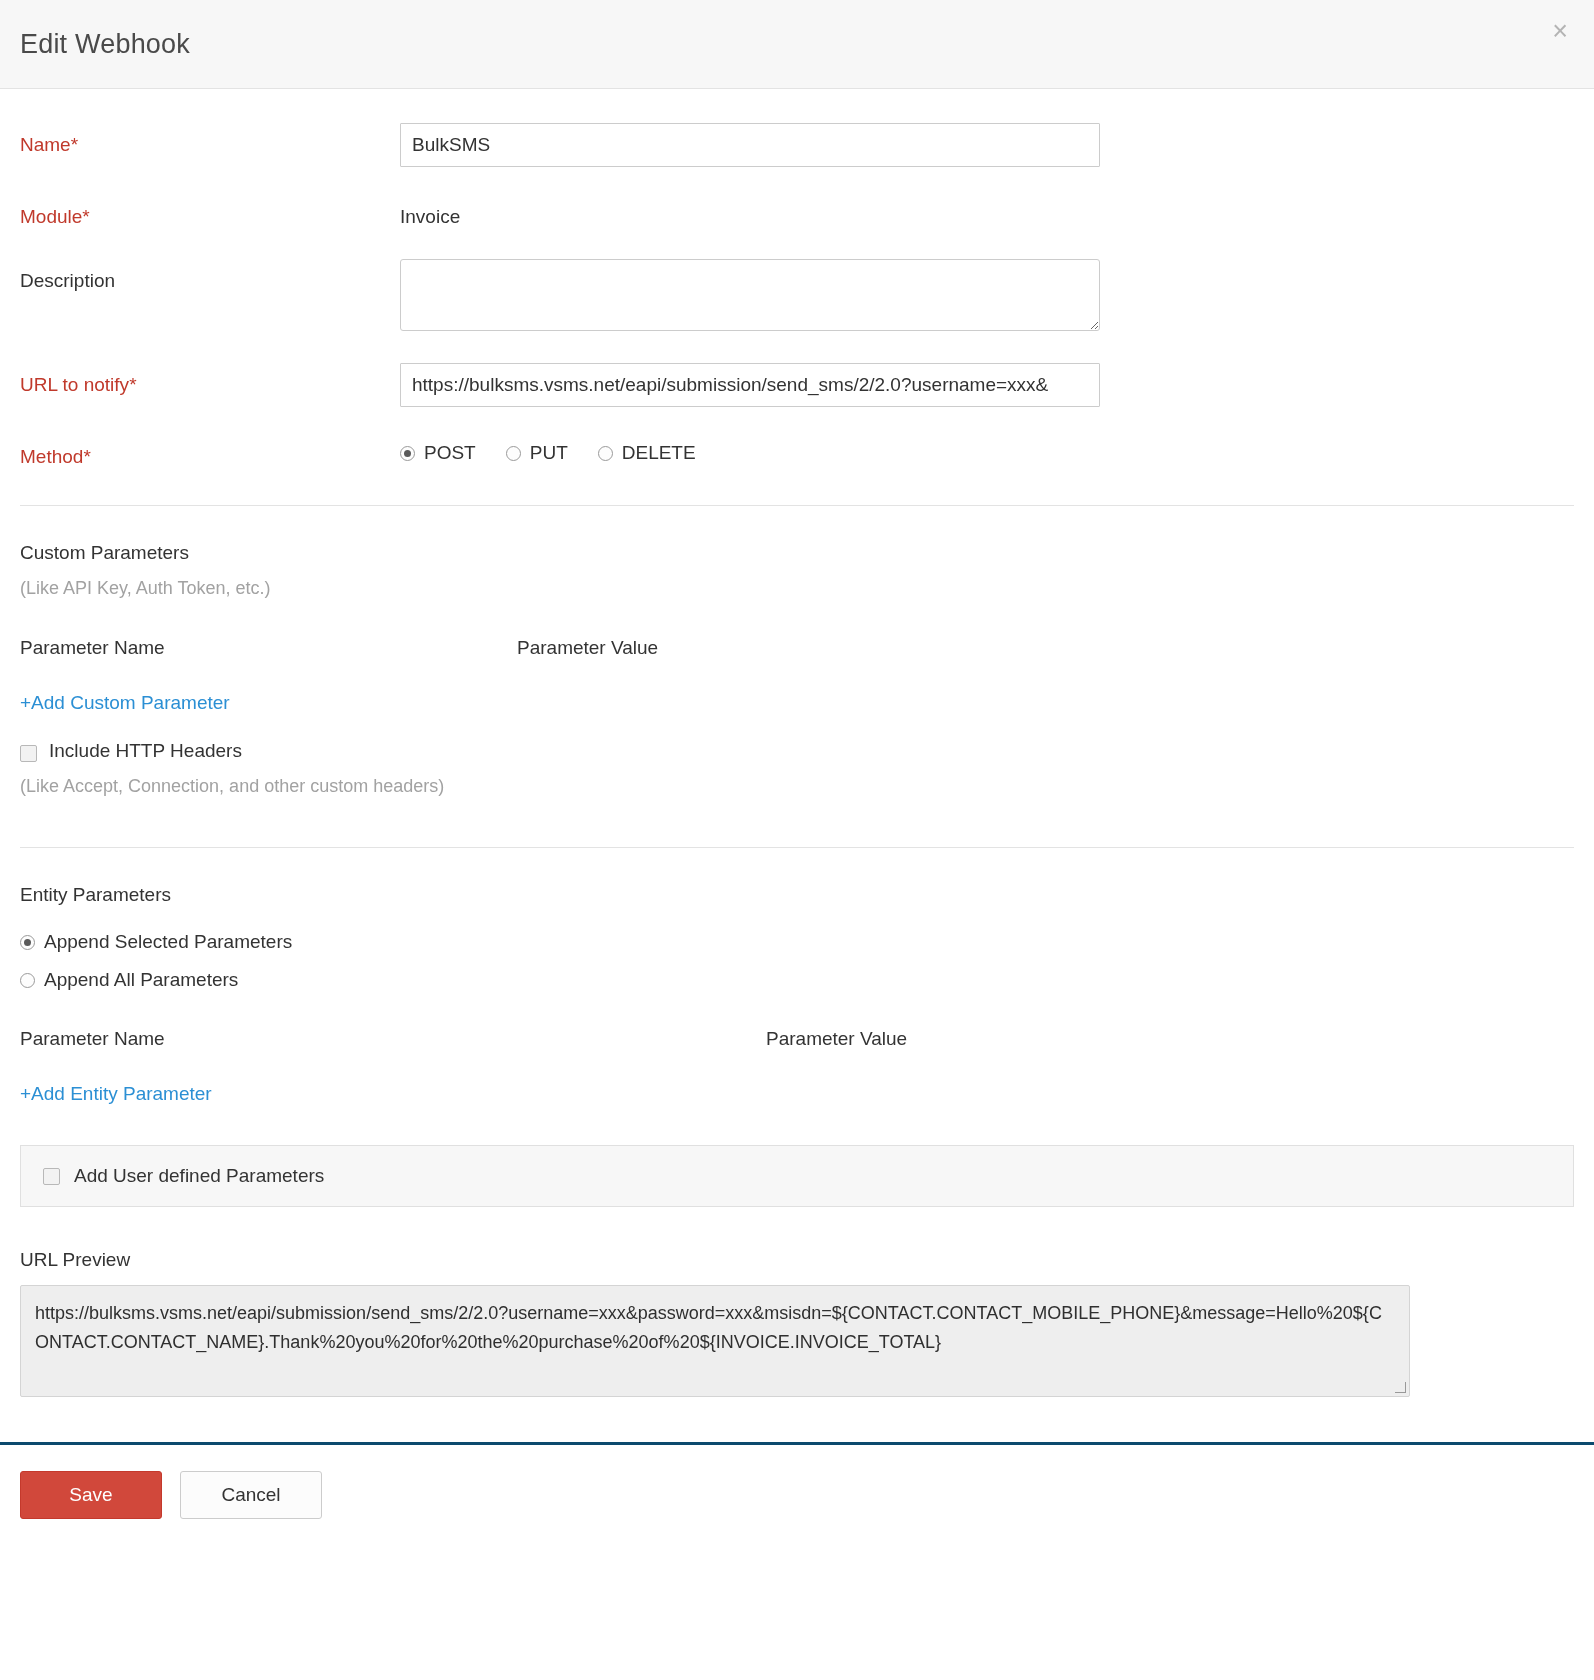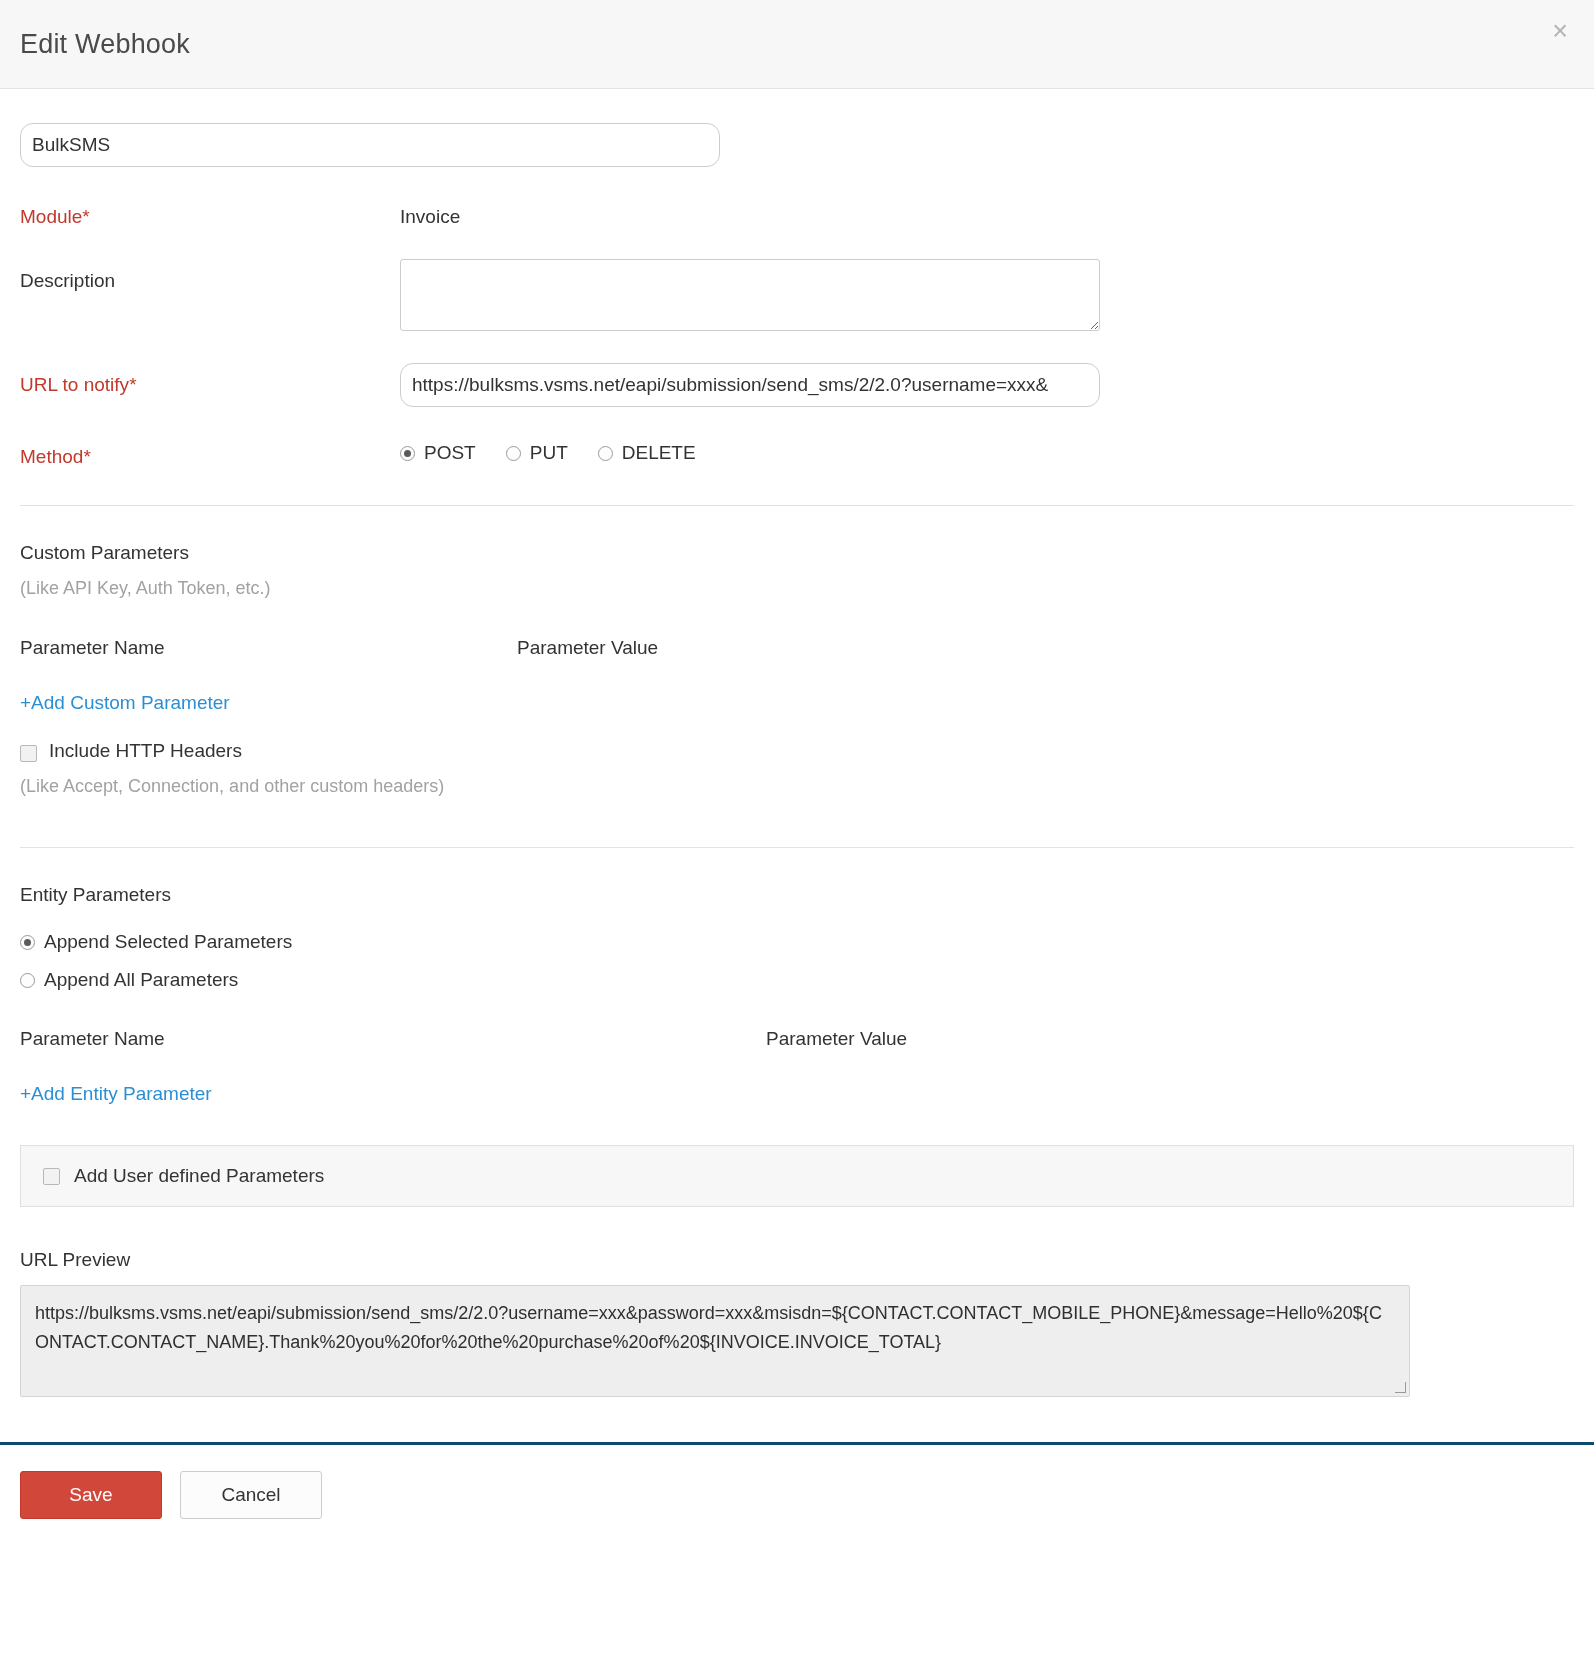--- a/index.html
+++ b/index.html
@@ -79,21 +79,21 @@
   }
   .form-field {
     flex: 1 1 auto;
   }
 
   input.text-input {
     width: 700px;
     box-sizing: border-box;
     height: 44px;
     border: 1px solid #cccccc;
-    border-radius: 13px;
+    border-radius: 1px;
     padding: 6px 11px;
     font-size: 19px;
     font-family: "Liberation Sans", sans-serif;
     color: #333333;
     background: #ffffff;
     outline: none;
   }
   textarea.desc-input {
     width: 700px;
     box-sizing: border-box;
@@ -318,20 +318,21 @@
 
   <div class="dialog-header">
     <div class="dialog-title">Edit Webhook</div>
     <div class="close-icon">×</div>
   </div>
 
   <div class="dialog-body">
 
     
     <div class="form-row">
+      <div class="form-label required"><span>Name</span><span class="star">*</span></div>
       <div class="form-field">
         <input class="text-input" type="text" value="BulkSMS" style="">
       </div>
     </div>
 
     
     <div class="form-row">
       <div class="form-label required"><span>Module</span><span class="star">*</span></div>
       <div class="form-field">
         <div class="static-value">Invoice</div>

